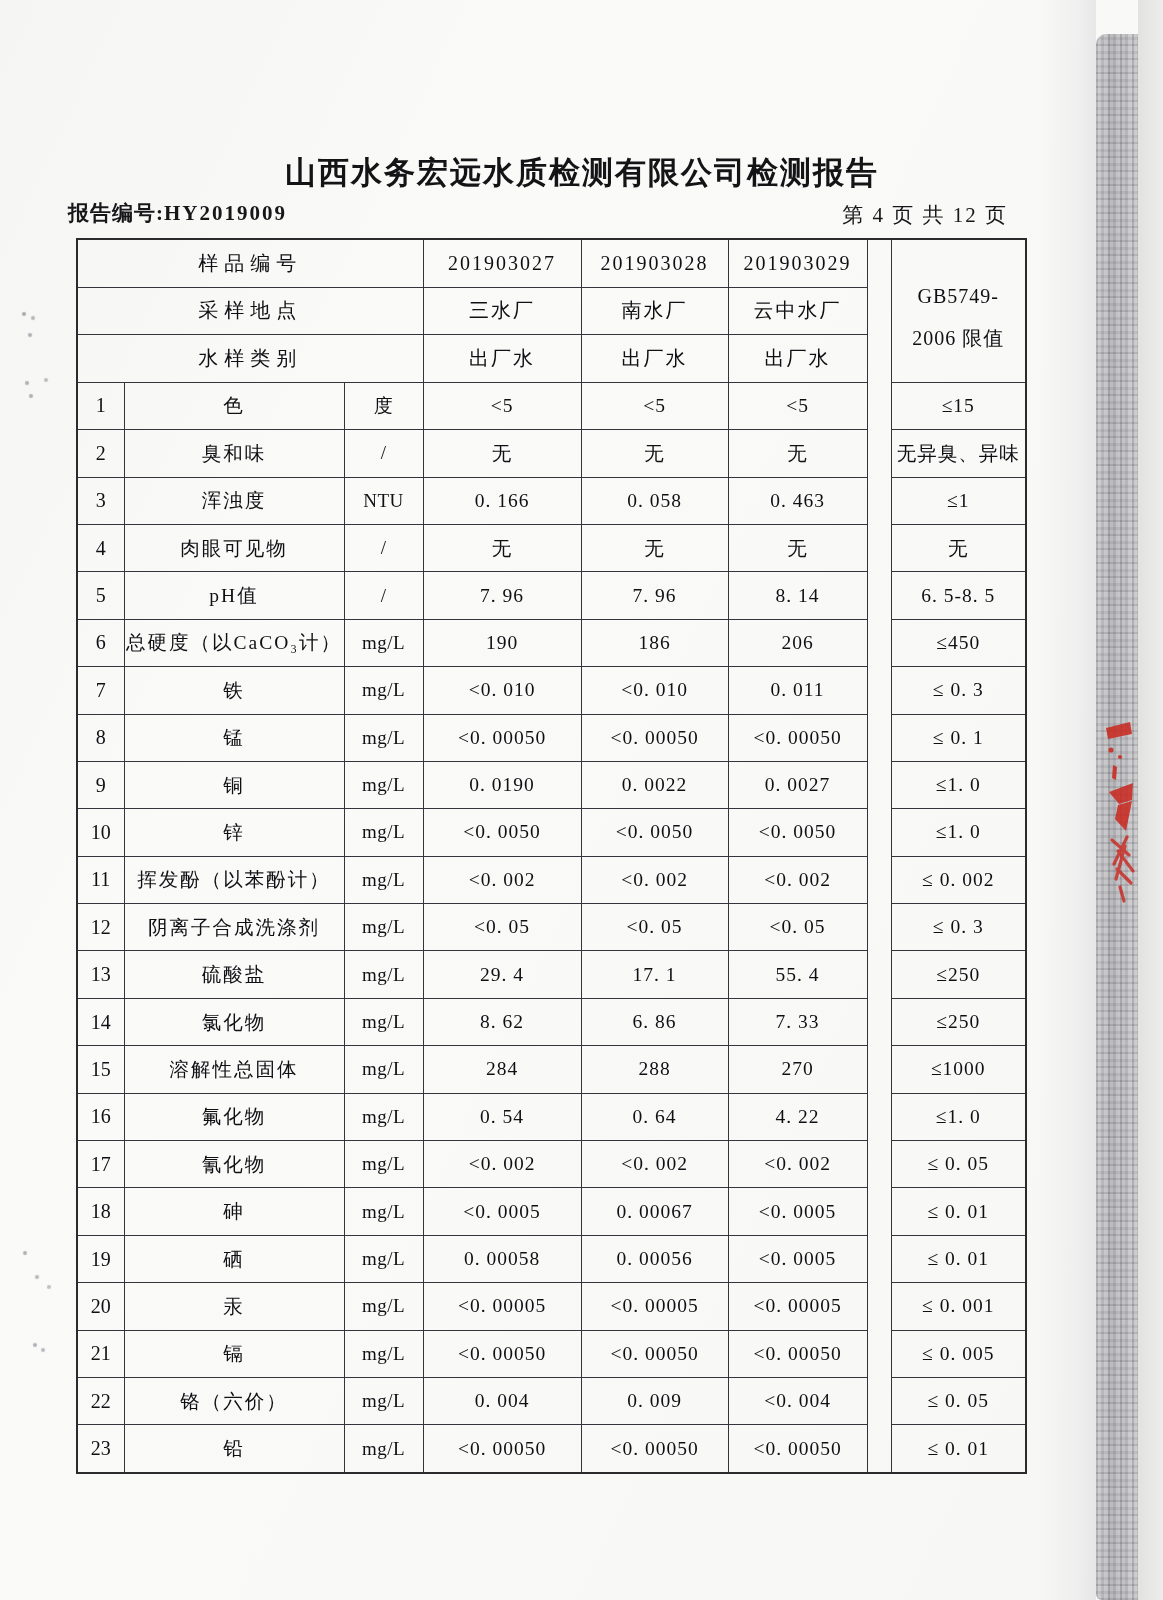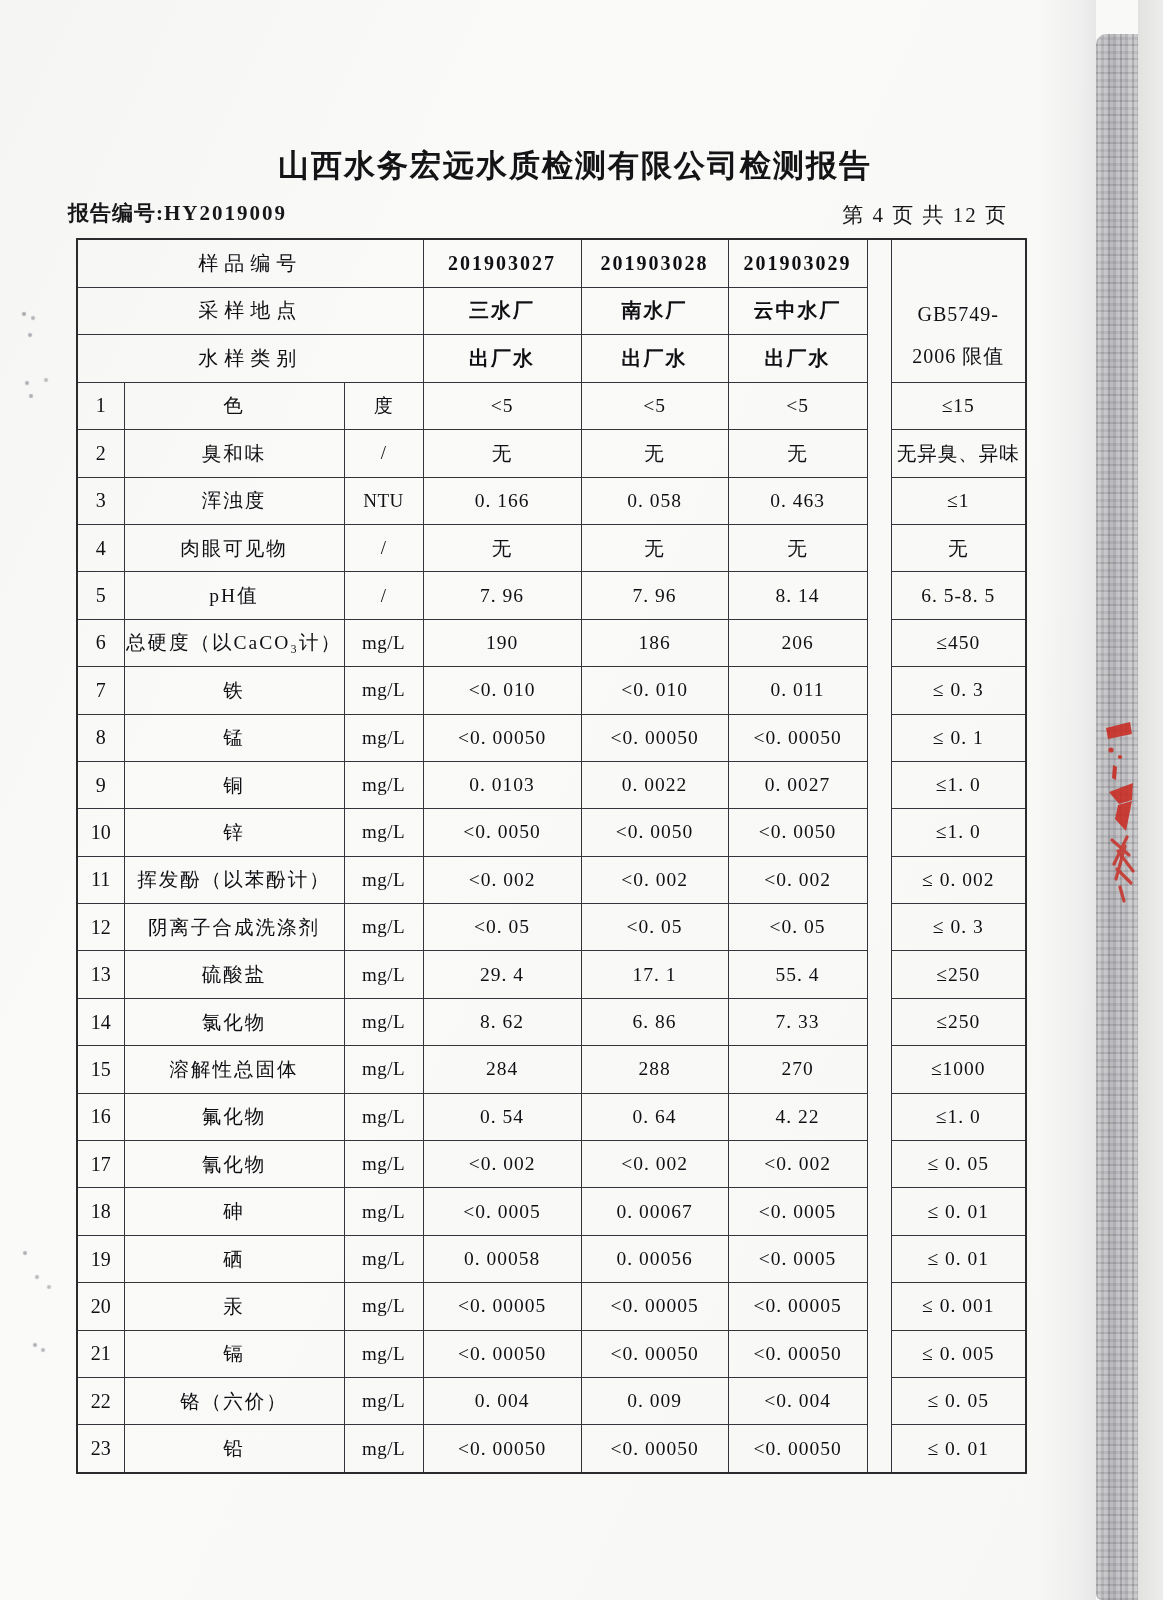--- a/index.html
+++ b/index.html
@@ -3,45 +3,45 @@
 <meta charset="utf-8">
 <style>
   html,body{margin:0;padding:0;background:#ffffff;}
   .page{
     position:relative;width:1163px;height:1600px;overflow:hidden;
     background:linear-gradient(115deg,#f5f5f4 0%,#fafaf9 30%,#f7f7f6 100%);
     font-family:"Liberation Serif","DejaVu Serif",serif;
     color:#17171a;
   }
   .title{
-    position:absolute;left:0;top:140px;width:1140px;margin:5px;
+    position:absolute;left:0;top:140px;width:1140px;margin:12px;
     text-align:center;font-size:31px;font-weight:700;letter-spacing:2px;
     font-family:"DejaVu Sans","Liberation Sans",sans-serif;color:#141416;
   }
   .report-no{
     position:absolute;left:68px;top:199px;font-size:21px;font-weight:700;letter-spacing:1px;
   }
   .report-no .val{letter-spacing:2px;}
   .page-info{
     position:absolute;top:201px;right:155px;font-size:21px;font-weight:400;letter-spacing:2px;
   }
   table.results{
     position:absolute;left:76px;top:238px;width:949px;
     border-collapse:collapse;table-layout:fixed;
     font-size:19.5px;color:#101014;
   }
   table.results{border:2.4px solid #2b2b2e;}
   table.results td{border:solid #34343a;border-width:1.8px 1.3px;padding:0;text-align:center;vertical-align:middle;background:transparent;}
   tr.hdr td{height:46.6px;font-size:20px;}
   tr.datarow td{height:46.4px;}
   td.hl{letter-spacing:6px;font-weight:400;margin-left:36px;}
-  td.hv{letter-spacing:2px;font-weight:bold;}
+  td.hv{letter-spacing:2px;}
   td.gap{border-top:none;border-bottom:none;}
   td.gb{font-size:20px;letter-spacing:1px;}
-  td.gb .l1,td.gb .l2{line-height:42px;position:relative;top:24px;}
+  td.gb .l1,td.gb .l2{line-height:42px;position:relative;top:6px;}
   td.cname{text-align:left;padding-left:11px;letter-spacing:2px;font-size:19.5px;}
   td.cno{font-size:20px;}
   td.cunit{font-size:19px;letter-spacing:0.5px;}
   td.cval{letter-spacing:1px;}
   
   .edge-wash{position:absolute;left:1036px;top:0;width:60px;height:1600px;
     background:linear-gradient(90deg,rgba(160,160,165,0) 0%,rgba(160,160,165,0.10) 70%,rgba(140,140,148,0.16) 100%);}
   .edge-band{position:absolute;left:1096px;top:34px;width:42px;height:1566px;border-radius:10px 0 0 6px;
     background:
       repeating-linear-gradient(0deg, rgba(70,70,78,0.16) 0px 2px, rgba(200,200,204,0.10) 2px 6px, rgba(110,110,118,0.14) 6px 9px, rgba(230,230,232,0.08) 9px 14px),
@@ -181,21 +181,21 @@
       <td class="cunit">mg/L</td>
       <td class="cval">&lt;0. 00050</td>
       <td class="cval">&lt;0. 00050</td>
       <td class="cval">&lt;0. 00050</td>
       <td class="cval">≤ 0. 1</td>
     </tr>
         <tr class="datarow">
       <td class="cno">9</td>
       <td class="cname">铜</td>
       <td class="cunit">mg/L</td>
-      <td class="cval">0. 0103</td>
+      <td class="cval">0. 0190</td>
       <td class="cval">0. 0022</td>
       <td class="cval">0. 0027</td>
       <td class="cval">≤1. 0</td>
     </tr>
         <tr class="datarow">
       <td class="cno">10</td>
       <td class="cname">锌</td>
       <td class="cunit">mg/L</td>
       <td class="cval">&lt;0. 0050</td>
       <td class="cval">&lt;0. 0050</td>

